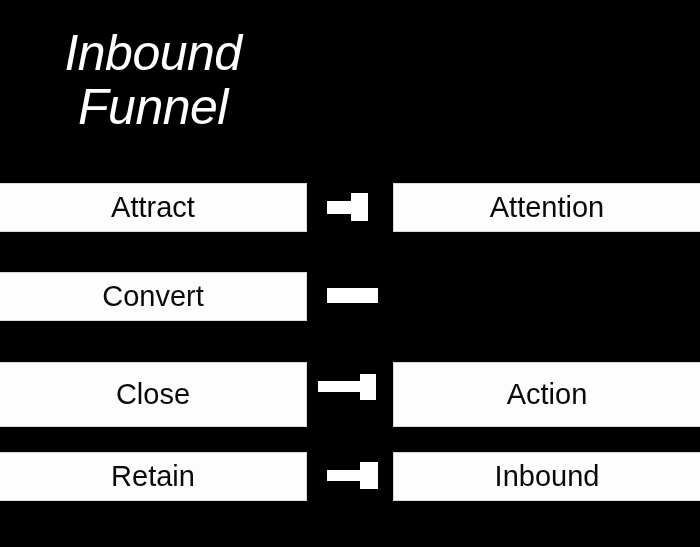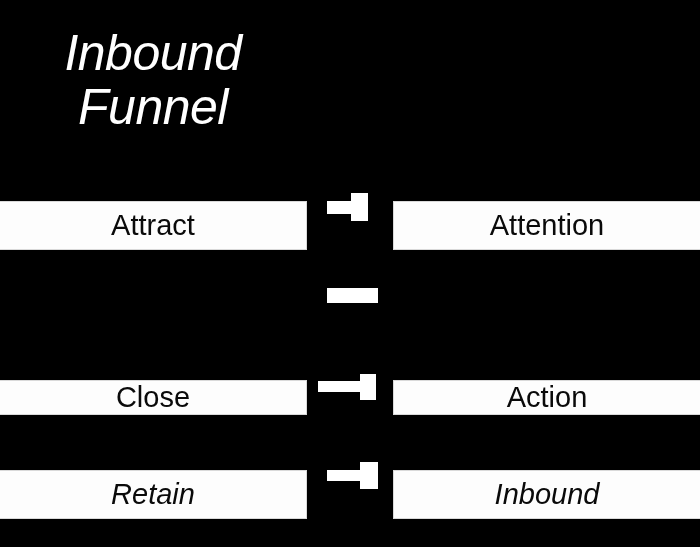--- a/index.html
+++ b/index.html
@@ -39,29 +39,28 @@
     border: 1px solid #d9d9d9;
     box-sizing: border-box;
     display: flex;
     align-items: center;
     justify-content: center;
     color: #0a0a0a;
     font-size: 29px;
     line-height: 1;
     font-weight: 400;
     letter-spacing: 0px;
-    margin-top: 18px;
   }
   .box-left  { left: -1px;  width: 308px; }
   .box-right { left: 393px; width: 308px; }
 
   .row1 { top: 183px; height: 49px; }
   .row2 { top: 272px; height: 49px; }
-  .row3 { top: 362px; height: 35px; text-align: right; }
-  .row4 { top: 452px; height: 49px; font-style: italic; }
+  .row3 { top: 362px; height: 65px; text-align: right; }
+  .row4 { top: 452px; height: 49px; }
 
   
   .connector {
     position: absolute;
   }
   .conn-shaft {
     position: absolute;
     background: #ffffff;
   }
   .conn-head {
@@ -99,20 +98,21 @@
 
   <div class="stage-box box-left row1">Attract</div>
 
   <div class="connector" id="conn-1">
     <div class="conn-shaft"></div>
     <div class="conn-head"></div>
   </div>
 
   <div class="stage-box box-right row1">Attention</div>
 
+  <div class="stage-box box-left row2">Convert</div>
 
   <div class="connector" id="conn-2">
     <div class="conn-shaft"></div>
   </div>
 
 
   <div class="stage-box box-left row3">Close</div>
 
   <div class="connector" id="conn-3">
     <div class="conn-shaft"></div>

